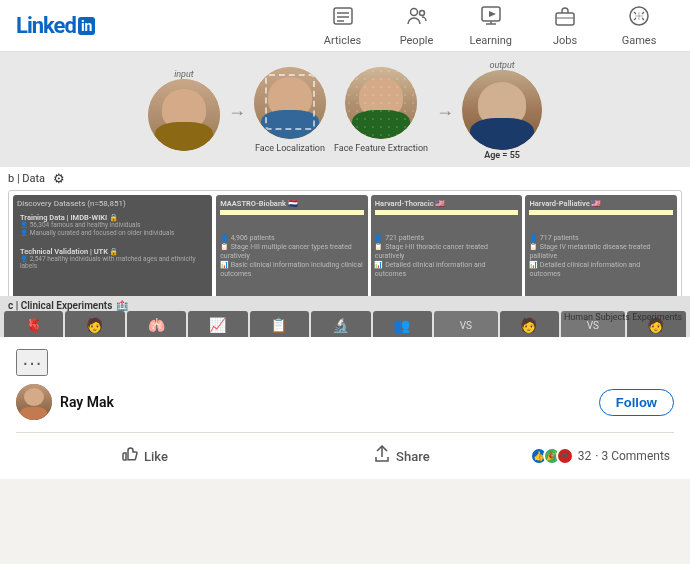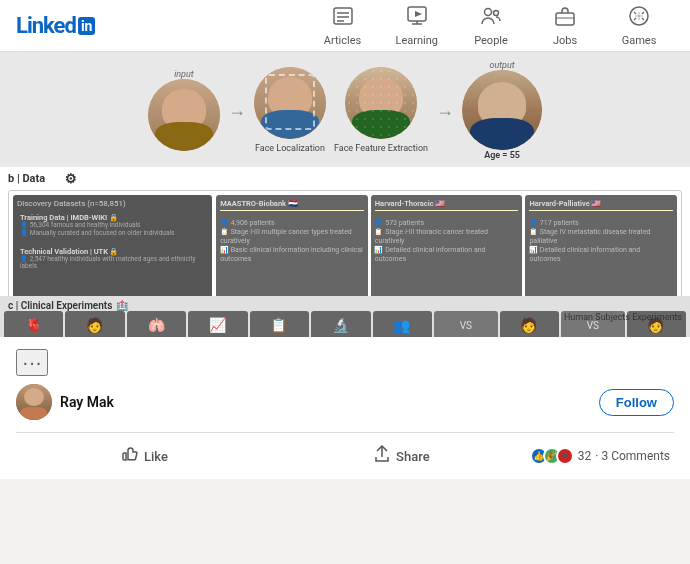--- a/index.html
+++ b/index.html
@@ -185,26 +185,26 @@
 
     
     .data-section {
       background: #fff;
       padding: 4px 8px;
       height: 170px;
       overflow: hidden;
     }
     .section-title {
       font-size: 11px;
-      font-weight: 700;
+      font-weight: 400;
       color: #333;
       margin-bottom: 4px;
       display: flex;
       align-items: center;
-      gap: 20px;
+      gap: 8px;
     }
     .data-grid {
       border: 1px solid #ccc;
       border-radius: 3px;
       padding: 4px;
       display: flex;
       gap: 4px;
       height: 135px;
     }
     .data-col-left {
@@ -221,23 +221,23 @@
     .data-box {
       background: #666;
       border-radius: 3px;
       padding: 4px;
       flex: 1;
     }
     .data-box-title {
       font-size: 7.5px;
       color: #ddd;
       font-weight: 600;
-      border-bottom: 1px solid #fef9c3;
+      border-bottom: 5px solid #fef9c3;
       padding-bottom: 2px;
-      margin-bottom: 8px;
+      margin-bottom: 19px;
     }
     .data-box-text {
       font-size: 7px;
       color: #bbb;
       line-height: 1.3;
     }
     .discovery-box {
       background: #555;
       border-radius: 3px;
       padding: 3px;
@@ -465,38 +465,38 @@
           <line x1="5" y1="8" x2="17" y2="8" stroke="#666" stroke-width="1.5"></line>
           <line x1="5" y1="12" x2="17" y2="12" stroke="#666" stroke-width="1.5"></line>
           <line x1="5" y1="16" x2="12" y2="16" stroke="#666" stroke-width="1.5"></line>
         </svg>
       </span>
       <span class="nav-label">Articles</span>
     </div>
     <div class="nav-item">
       <span class="nav-icon">
         <svg width="22" height="22" viewBox="0 0 22 22" fill="none">
+          <circle cx="8" cy="7" r="3.5" stroke="#666" stroke-width="1.5" fill="none"></circle>
+          <circle cx="16" cy="8" r="2.5" stroke="#666" stroke-width="1.5" fill="none"></circle>
+          <path d="M2 19c0-3.3 2.7-6 6-6s6 2.7 6 6" stroke="#666" stroke-width="1.5" fill="none"></path>
+          <path d="M16 12c2.2 0 4 1.8 4 4" stroke="#666" stroke-width="1.5" fill="none"></path>
+        </svg>
+      </span>
+      <span class="nav-label">People</span>
+    </div>
+    <div class="nav-item">
+      <span class="nav-icon">
+        <svg width="22" height="22" viewBox="0 0 22 22" fill="none">
           <rect x="2" y="2" width="18" height="14" rx="2" stroke="#666" stroke-width="1.5" fill="none"></rect>
           <polygon points="9,6 16,9 9,12" fill="#666"></polygon>
           <line x1="6" y1="19" x2="16" y2="19" stroke="#666" stroke-width="1.5"></line>
           <line x1="11" y1="16" x2="11" y2="19" stroke="#666" stroke-width="1.5"></line>
         </svg>
       </span>
       <span class="nav-label">Learning</span>
-    </div>
-    <div class="nav-item">
-      <span class="nav-icon">
-        <svg width="22" height="22" viewBox="0 0 22 22" fill="none">
-          <circle cx="8" cy="7" r="3.5" stroke="#666" stroke-width="1.5" fill="none"></circle>
-          <circle cx="16" cy="8" r="2.5" stroke="#666" stroke-width="1.5" fill="none"></circle>
-          <path d="M2 19c0-3.3 2.7-6 6-6s6 2.7 6 6" stroke="#666" stroke-width="1.5" fill="none"></path>
-          <path d="M16 12c2.2 0 4 1.8 4 4" stroke="#666" stroke-width="1.5" fill="none"></path>
-        </svg>
-      </span>
-      <span class="nav-label">People</span>
     </div>
     <div class="nav-item">
       <span class="nav-icon">
         <svg width="22" height="22" viewBox="0 0 22 22" fill="none">
           <rect x="2" y="8" width="18" height="12" rx="2" stroke="#666" stroke-width="1.5" fill="none"></rect>
           <path d="M8 8V6a3 3 0 016 0v2" stroke="#666" stroke-width="1.5" fill="none"></path>
           <line x1="2" y1="13" x2="20" y2="13" stroke="#666" stroke-width="1"></line>
         </svg>
       </span>
       <span class="nav-label">Jobs</span>
@@ -609,21 +609,21 @@
                 <div>📋 Stage I-III multiple cancer types treated curatively</div>
                 <div>📊 Basic clinical information including clinical outcomes</div>
               </div>
             </div>
             <div class="data-box">
               <div class="data-box-title">
                 <span>Harvard-Thoracic</span>
                 <span class="flag">🇺🇸</span>
               </div>
               <div class="data-box-text">
-                <div>👤 573 patients</div>
+                <div>👤 721 patients</div>
                 <div>📋 Stage I-III thoracic cancer treated curatively</div>
                 <div>📊 Detailed clinical information and outcomes</div>
               </div>
             </div>
             <div class="data-box">
               <div class="data-box-title">
                 <span>Harvard-Palliative</span>
                 <span class="flag">🇺🇸</span>
               </div>
               <div class="data-box-text">

